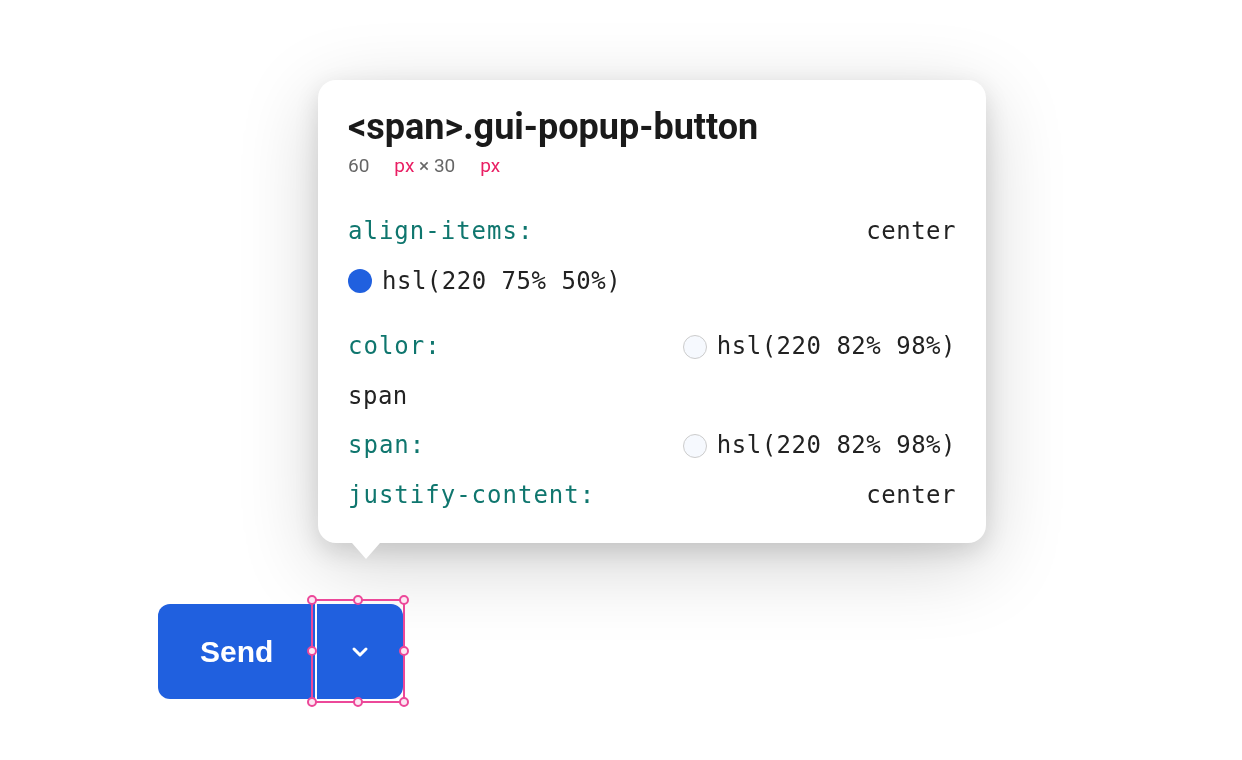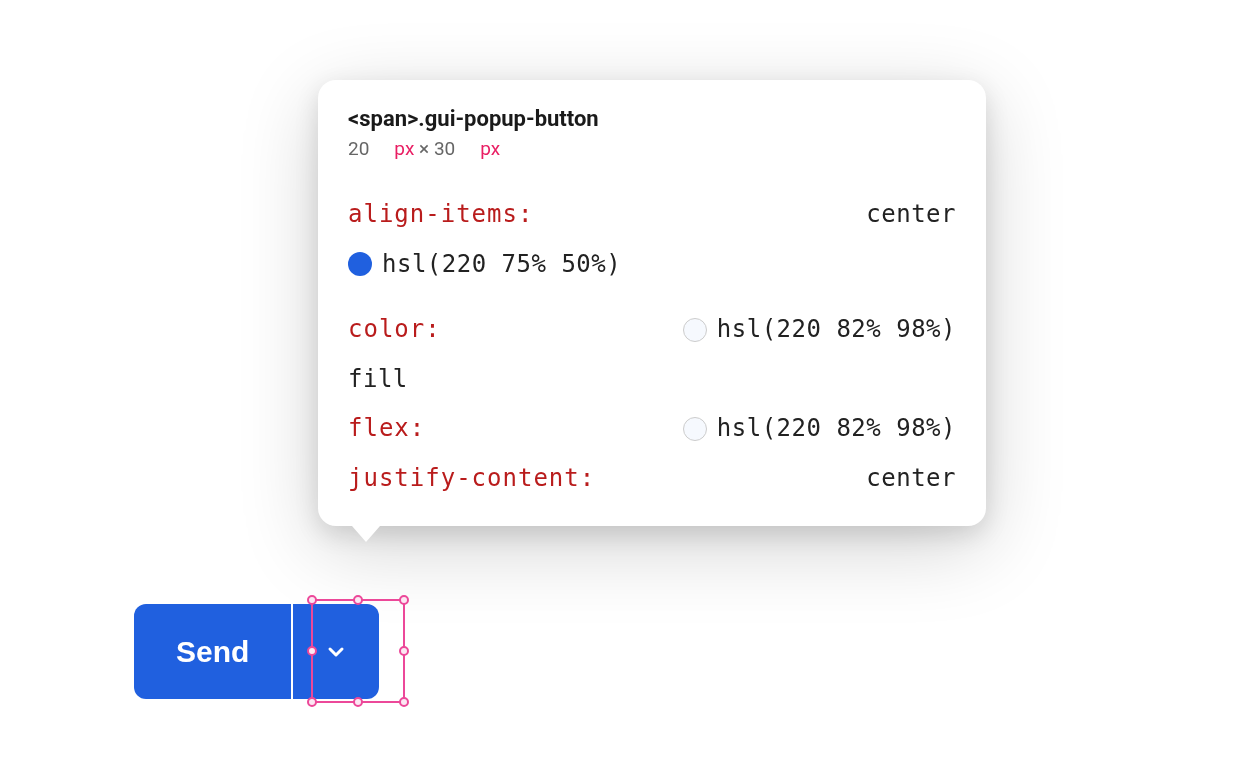--- a/index.html
+++ b/index.html
@@ -36,21 +36,21 @@
       border-left: 14px solid transparent;
       border-right: 14px solid transparent;
       border-top: 16px solid #ffffff;
     }
     
     .tooltip-header {
       margin-bottom: 38px;
     }
     
     .selector-line {
-      font-size: 22px;
+      font-size: 36px;
       font-weight: 700;
       color: #1a1a1a;
       margin-bottom: 6px;
     }
     
     .dimensions {
       font-size: 19px;
       color: #666;
       font-weight: 400;
     }
@@ -69,21 +69,21 @@
     .prop-row {
       display: flex;
       align-items: center;
       justify-content: space-between;
       font-family: ui-monospace, "SF Mono", Menlo, Monaco, Consolas, monospace;
       font-size: 24px;
       line-height: 1.4;
     }
     
     .prop-name {
-      color: #b91c1c;
+      color: #0f766e;
       letter-spacing: 1px;
     }
     
     .prop-value {
       color: #222;
       display: flex;
       align-items: center;
       gap: 10px;
       letter-spacing: 0.5px;
     }
@@ -119,20 +119,21 @@
       color: #fff;
       border: none;
       border-radius: 12px 0 0 12px;
       padding: 8px 42px;
       font-size: 30px;
       font-weight: 600;
       cursor: pointer;
       display: flex;
       align-items: center;
       justify-content: center;
+      margin-left: 24px;
     }
     
     .popup-button {
       background: hsl(220, 75%, 50%);
       color: #fff;
       border: none;
       border-radius: 0 12px 12px 0;
       width: 86px;
       cursor: pointer;
       display: flex;
@@ -180,21 +181,21 @@
   </style>
 </head>
 <body>
 
 <div class="tooltip-container">
   <div class="tooltip-header">
     <div class="selector-line">
       <span>&lt;span&gt;</span><span>.gui-popup-button</span>
     </div>
     <div class="dimensions">
-      <span>20</span><span class="px-unit">px</span><span> × </span><span>30</span><span class="px-unit">px</span>
+      <span>60</span><span class="px-unit">px</span><span> × </span><span>30</span><span class="px-unit">px</span>
     </div>
   </div>
 
   <div class="prop-list">
 
     <div class="prop-row">
       <span class="prop-name">align-items:</span>
       <span class="prop-value">
         <span>center</span>
       </span>
@@ -213,26 +214,26 @@
     <div class="prop-row">
       <span class="prop-name">color:</span>
       <span class="prop-value">
         <span class="color-swatch swatch-light"></span>
         <span>hsl(220 82% 98%)</span>
       </span>
     </div>
 
     <div class="prop-row">
       <span class="prop-value">
-        <span>fill</span>
-      </span>
-    </div>
-
-    <div class="prop-row">
-      <span class="prop-name">flex:</span>
+        <span>span</span>
+      </span>
+    </div>
+
+    <div class="prop-row">
+      <span class="prop-name">span:</span>
       <span class="prop-value">
         <span class="color-swatch swatch-light"></span>
         <span>hsl(220 82% 98%)</span>
       </span>
     </div>
 
     <div class="prop-row">
       <span class="prop-name">justify-content:</span>
       <span class="prop-value">
         <span>center</span>

